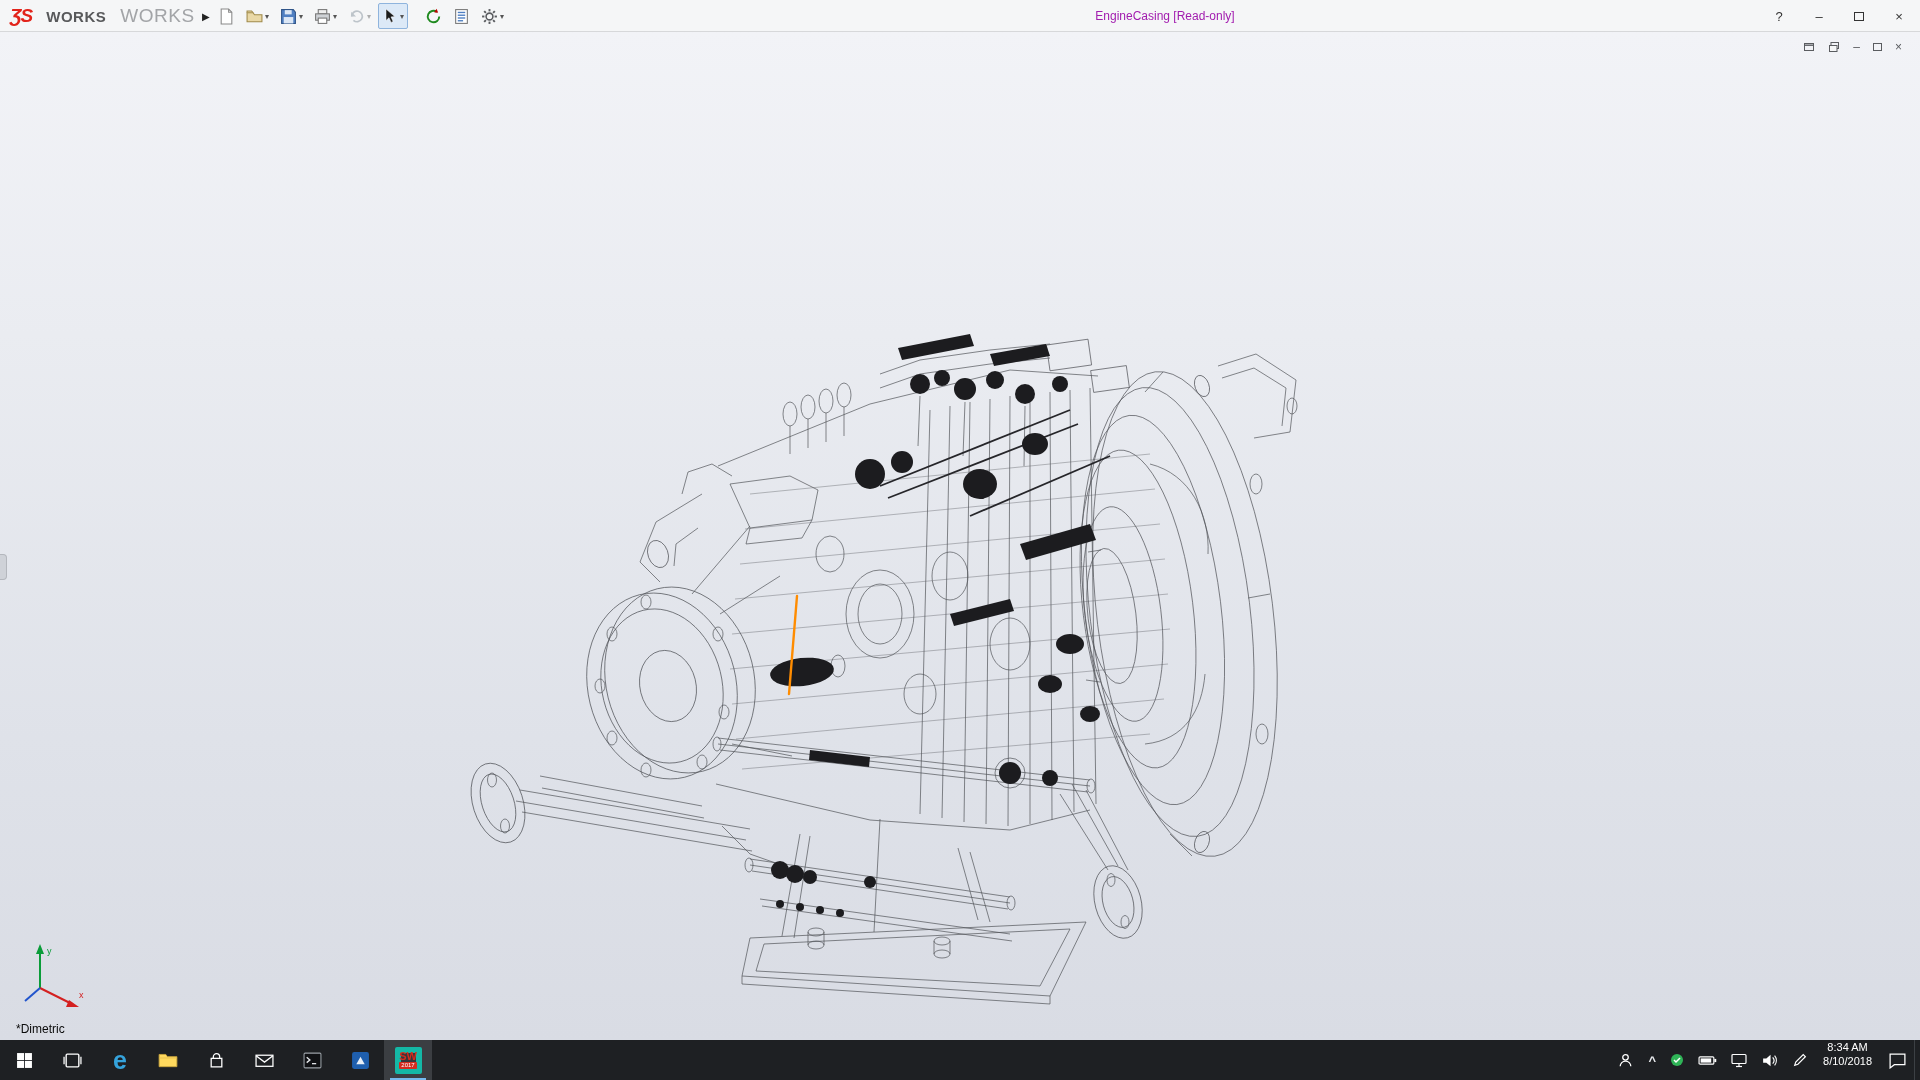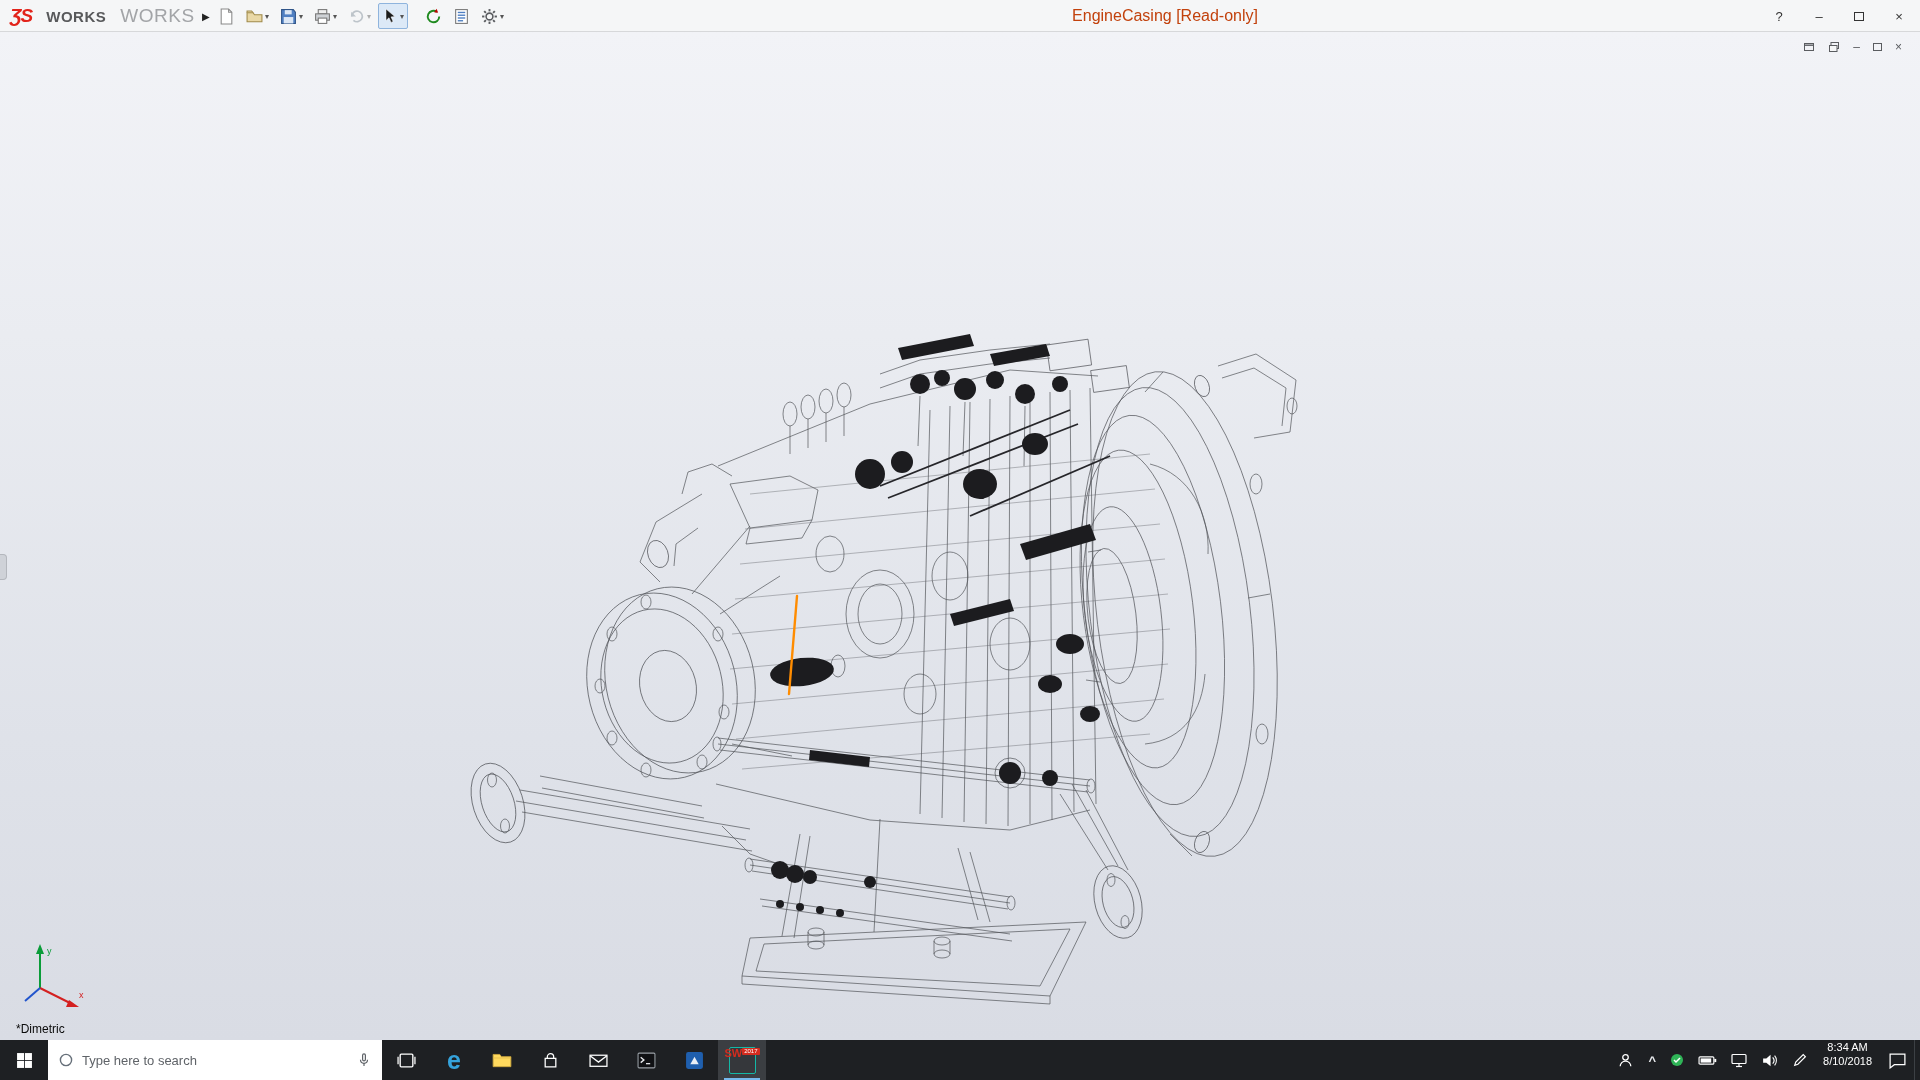--- a/index.html
+++ b/index.html
@@ -16,21 +16,21 @@
   .flyout { position:absolute; left:198px; top:0; height:32px; display:flex; align-items:center;
     font-size:10px; color:#222; cursor:pointer; padding:0 4px; }
   .toolbar { position:absolute; left:214px; top:0; height:32px; display:flex; align-items:center; gap:3px; }
   .tb-btn { height:26px; display:flex; align-items:center; padding:0 3px; border-radius:2px; border:1px solid transparent; cursor:pointer; }
   .tb-btn svg { display:block; }
   .tb-btn .dd { font-size:8px; color:#555; margin-left:2px; }
   .tb-btn.disabled { opacity:.45; }
   .tb-btn.active { background:#dce9f7; border-color:#8fb4dd; }
   .tb-btn.gap { margin-left:10px; }
   .doc-title { position:absolute; left:1165px; top:0; transform:translateX(-50%);
-    height:32px; line-height:32px; font-size:16px; color:#c2410c; white-space:nowrap; }
+    height:32px; line-height:32px; font-size:12px; color:#a21caf; white-space:nowrap; }
   .win-controls { position:absolute; right:8px; top:0; height:32px; display:flex; align-items:center; gap:14px; }
   .win-controls .wc { width:26px; text-align:center; font-size:13px; color:#333; cursor:pointer; }
   .wc-box { display:inline-block; width:10px; height:9px; border:1px solid #333; }
 
   
   .docwin-controls { position:absolute; top:40px; right:18px; display:flex; align-items:center; gap:13px; z-index:25; }
   .dwc { color:#5a5c60; font-size:12px; line-height:14px; cursor:pointer; display:flex; align-items:center; }
   .dwc-box { display:inline-block; width:9px; height:8px; border:1px solid #5a5c60; }
 
   
@@ -46,22 +46,22 @@
   .taskbar { position:absolute; left:0; top:1040px; width:1920px; height:40px;
     background:#1e2023; display:flex; align-items:stretch; z-index:40; }
   .tb-slot { width:48px; height:40px; display:flex; align-items:center; justify-content:center; cursor:pointer; position:relative; }
   .start { width:48px; }
   .searchbox { width:334px; height:40px; background:#ffffff; display:flex; align-items:center;
     padding:0 10px; gap:8px; cursor:text; }
   .searchbox input { flex:1; border:none; outline:none; font-size:13px; color:#333;
     font-family:"Liberation Sans", sans-serif; background:transparent; }
   .searchbox input::placeholder { color:#5f6368; }
   .edge-e { color:#35a3dc; font-size:25px; font-weight:bold; line-height:1; }
-  .sw-tile { width:27px; height:27px; background:#35373b; border:1px solid #14b8a6; border-radius:2px;
-    display:flex; flex-direction:row; align-items:flex-start; justify-content:center; }
+  .sw-tile { width:27px; height:27px; background:#35373b; border:6px solid #14b8a6; border-radius:2px;
+    display:flex; flex-direction:column; align-items:center; justify-content:center; }
   .sw-tile .sw-l { color:#d42b1e; font-weight:bold; font-size:11px; line-height:11px; }
   .sw-tile .sw-y { color:#fff; background:#d42b1e; font-size:6px; line-height:7px; padding:0 2px; border-radius:1px; }
   .tb-slot.app-active { background:#3b3e42; }
   .tb-slot.app-active::after { content:""; position:absolute; left:6px; right:6px; bottom:0; height:2px; background:#76b9ed; }
   .tray { margin-left:auto; display:flex; align-items:center; }
   .tray-item { height:40px; display:flex; align-items:center; justify-content:center; cursor:pointer; padding:0 7px; }
   .chevron { color:#e8eaed; font-size:13px; font-weight:bold; }
   .clock { display:flex; flex-direction:column; align-items:center; 
     color:#fff; font-size:11px; line-height:14px; padding:0 9px; height:40px; cursor:pointer; }
   .showdesk { width:6px; height:40px; border-left:1px solid #3c4044; cursor:pointer; }
@@ -393,31 +393,20 @@
 <div class="taskbar">
   <div class="tb-slot start">
     <svg width="17" height="17" viewBox="0 0 16 16" fill="#fff">
       <rect x="1" y="1" width="6.6" height="6.6"></rect>
         <rect x="8.4" y="1" width="6.6" height="6.6"></rect>
       <rect x="1" y="8.4" width="6.6" height="6.6"></rect>
         <rect x="8.4" y="8.4" width="6.6" height="6.6"></rect>
     </svg>
   </div>
 
-  <div class="searchbox">
-    <svg width="16" height="16" viewBox="0 0 16 16">
-      <circle cx="8" cy="8" r="5.6" fill="none" stroke="#67707a" stroke-width="1.4"></circle>
-    </svg>
-    <input type="text" placeholder="Type here to search" style="">
-    <svg width="16" height="16" viewBox="0 0 16 16">
-      <rect x="6.6" y="1.8" width="2.8" height="7" rx="1.4" fill="none" stroke="#5f6368" stroke-width="1.2"></rect>
-      <path d="M4.5 7.8a3.5 3.5 0 0 0 7 0" fill="none" stroke="#5f6368" stroke-width="1.2"></path>
-      <line x1="8" y1="11.3" x2="8" y2="14" stroke="#5f6368" stroke-width="1.2"></line>
-    </svg>
-  </div>
 
   <div class="tb-slot">
     <svg width="19" height="15" viewBox="0 0 18 14">
       <rect x="3" y="1" width="12" height="12" rx="1" fill="none" stroke="#fff" stroke-width="1.3"></rect>
       <line x1="1" y1="3.5" x2="1" y2="10.5" stroke="#fff" stroke-width="1.2"></line>
       <line x1="17" y1="3.5" x2="17" y2="10.5" stroke="#fff" stroke-width="1.2"></line>
     </svg>
   </div>
   <div class="tb-slot">
     <span class="edge-e">e</span>

